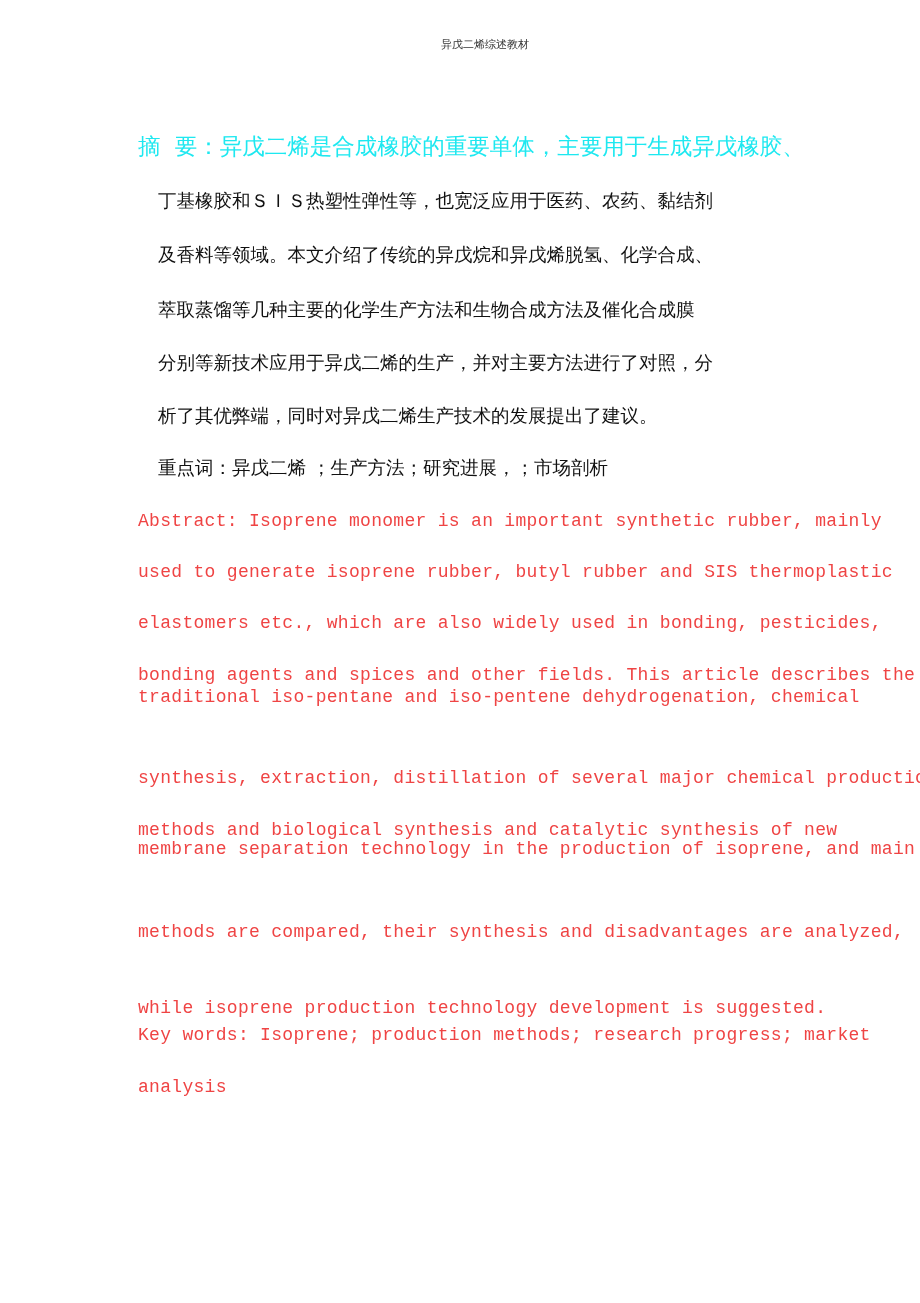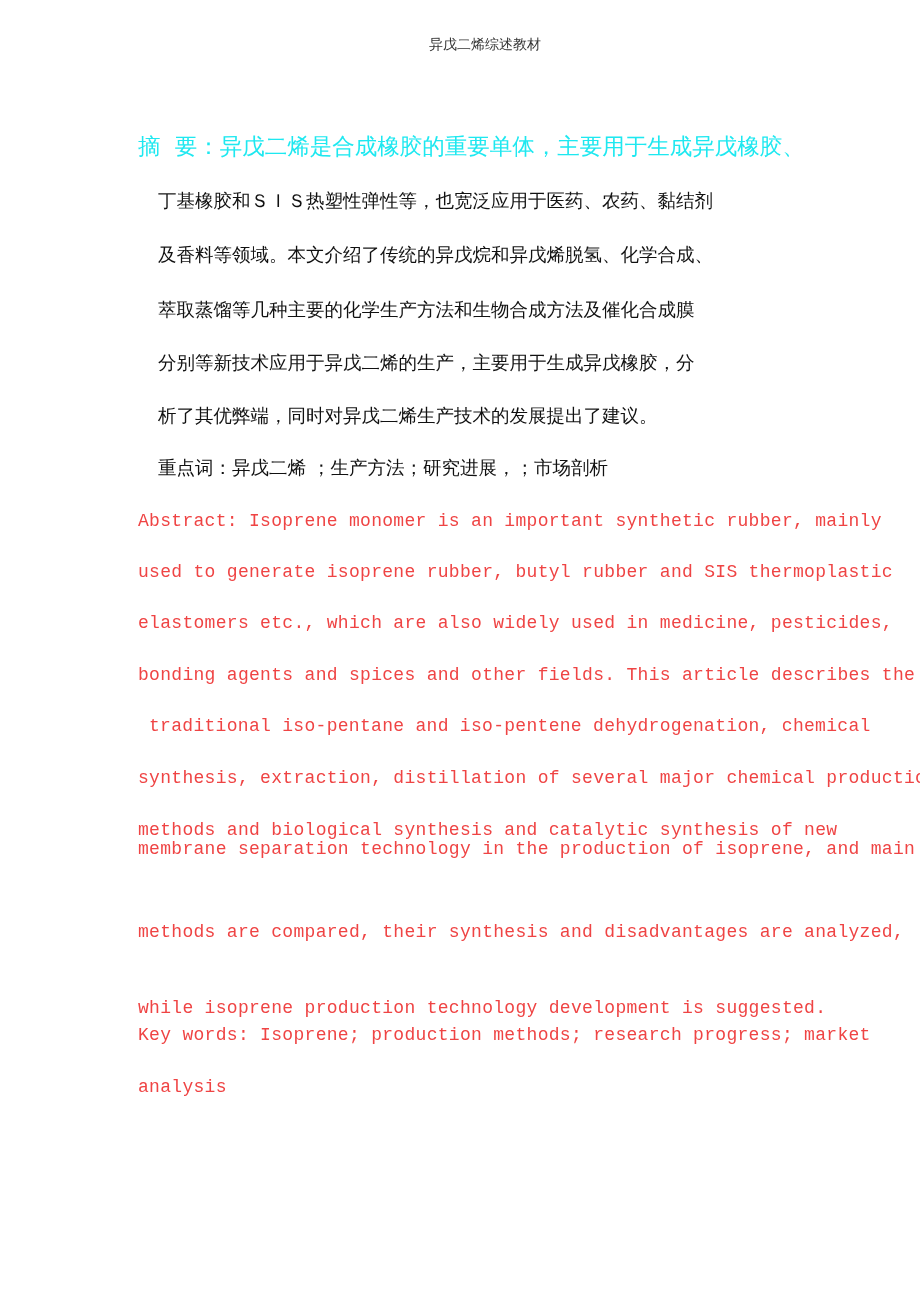--- a/index.html
+++ b/index.html
@@ -15,22 +15,22 @@
       color: #111111;
     }
     .page-header {
       position: absolute;
       top: 34px;
       left: 0;
       width: 100%;
       padding-left: 50px;
       box-sizing: border-box;
       text-align: center;
-      font-family: Liberation Sans, sans-serif;
-      font-size: 14px;
+      font-family: Liberation Serif, serif;
+      font-size: 11px;
       color: #333333;
       line-height: 20px;
     }
     .line {
       position: absolute;
       left: 138px;
       white-space: pre;
     }
     .cn {
       font-family: "DejaVu Serif", serif;
@@ -56,28 +56,28 @@
 </head>
 <body>
 
 <div class="page-header">异戊二烯综述教材</div>
 
 <div class="line title-line" style="top:131px;text-align:right;">摘  要：异戊二烯是合成橡胶的重要单体，主要用于生成异戊橡胶、</div>
 
 <div class="line cn" style="top:188px;">丁基橡胶和ＳＩＳ热塑性弹性等，也宽泛应用于医药、农药、黏结剂</div>
 <div class="line cn" style="top:242px;">及香料等领域。本文介绍了传统的异戊烷和异戊烯脱氢、化学合成、</div>
 <div class="line cn" style="top:297px;">萃取蒸馏等几种主要的化学生产方法和生物合成方法及催化合成膜</div>
-<div class="line cn" style="top:350px;">分别等新技术应用于异戊二烯的生产，主要用于生成异戊橡胶，分</div>
+<div class="line cn" style="top:350px;">分别等新技术应用于异戊二烯的生产，并对主要方法进行了对照，分</div>
 <div class="line cn" style="top:403px;">析了其优弊端，同时对异戊二烯生产技术的发展提出了建议。</div>
 <div class="line cn" style="top:455px;">重点词：异戊二烯 ；生产方法；研究进展，；市场剖析</div>
 
 <div class="line en" style="top:508px;">Abstract: Isoprene monomer is an important synthetic rubber, mainly</div>
 <div class="line en" style="top:559px;">used to generate isoprene rubber, butyl rubber and SIS thermoplastic</div>
-<div class="line en" style="top:610px;">elastomers etc., which are also widely used in medicine, pesticides,</div>
+<div class="line en" style="top:610px;">elastomers etc., which are also widely used in bonding, pesticides,</div>
 <div class="line en" style="top:662px;">bonding agents and spices and other fields. This article describes the</div>
-<div class="line en" style="top:713px;margin-left:11px;">traditional iso-pentane and iso-pentene dehydrogenation, chemical</div>
+<div class="line en" style="top:684px;">traditional iso-pentane and iso-pentene dehydrogenation, chemical</div>
 <div class="line en" style="top:765px;">synthesis, extraction, distillation of several major chemical production</div>
 <div class="line en" style="top:817px;">methods and biological synthesis and catalytic synthesis of new</div>
 <div class="line en" style="top:836px;text-align:center;">membrane separation technology in the production of isoprene, and main</div>
 <div class="line en" style="top:919px;">methods are compared, their synthesis and disadvantages are analyzed,</div>
 <div class="line en" style="top:971px;margin-top:24px;">while isoprene production technology development is suggested.</div>
 <div class="line en" style="top:1022px;">Key words: Isoprene; production methods; research progress; market</div>
 <div class="line en" style="top:1074px;">analysis</div>
 
 </body></html>

